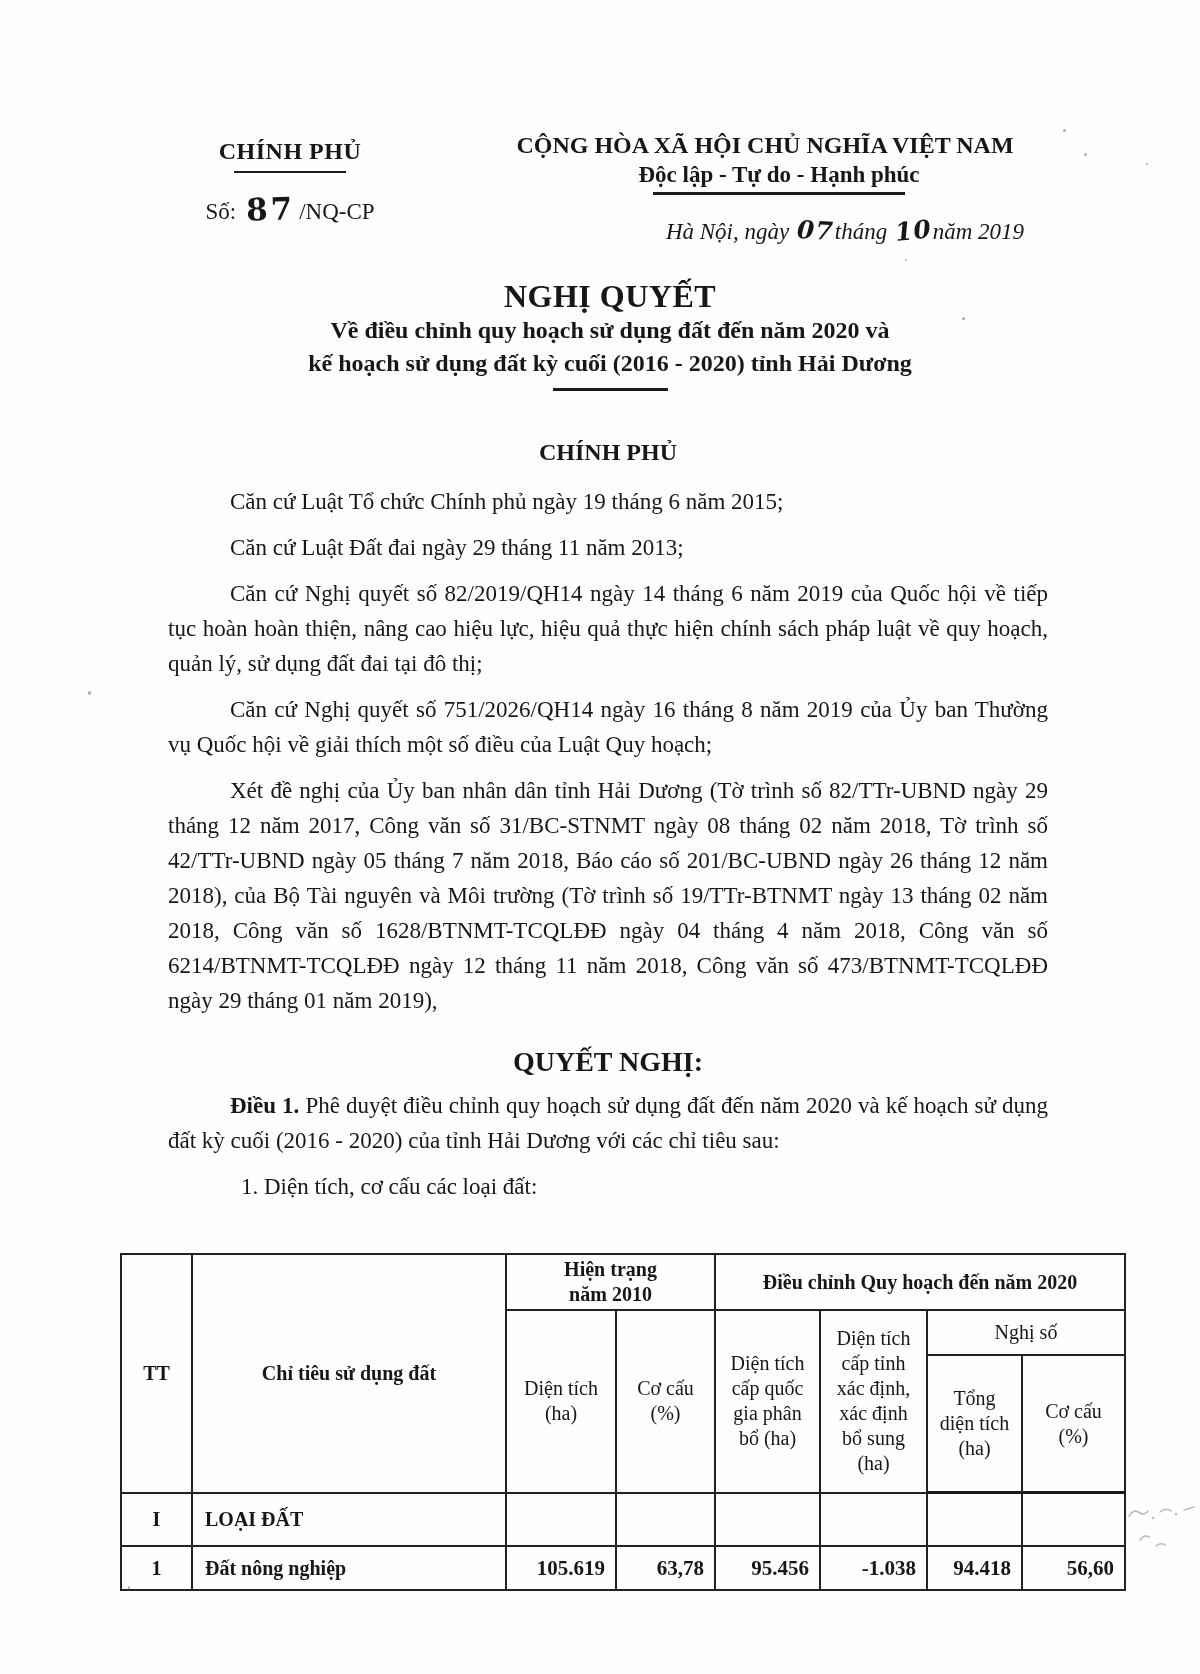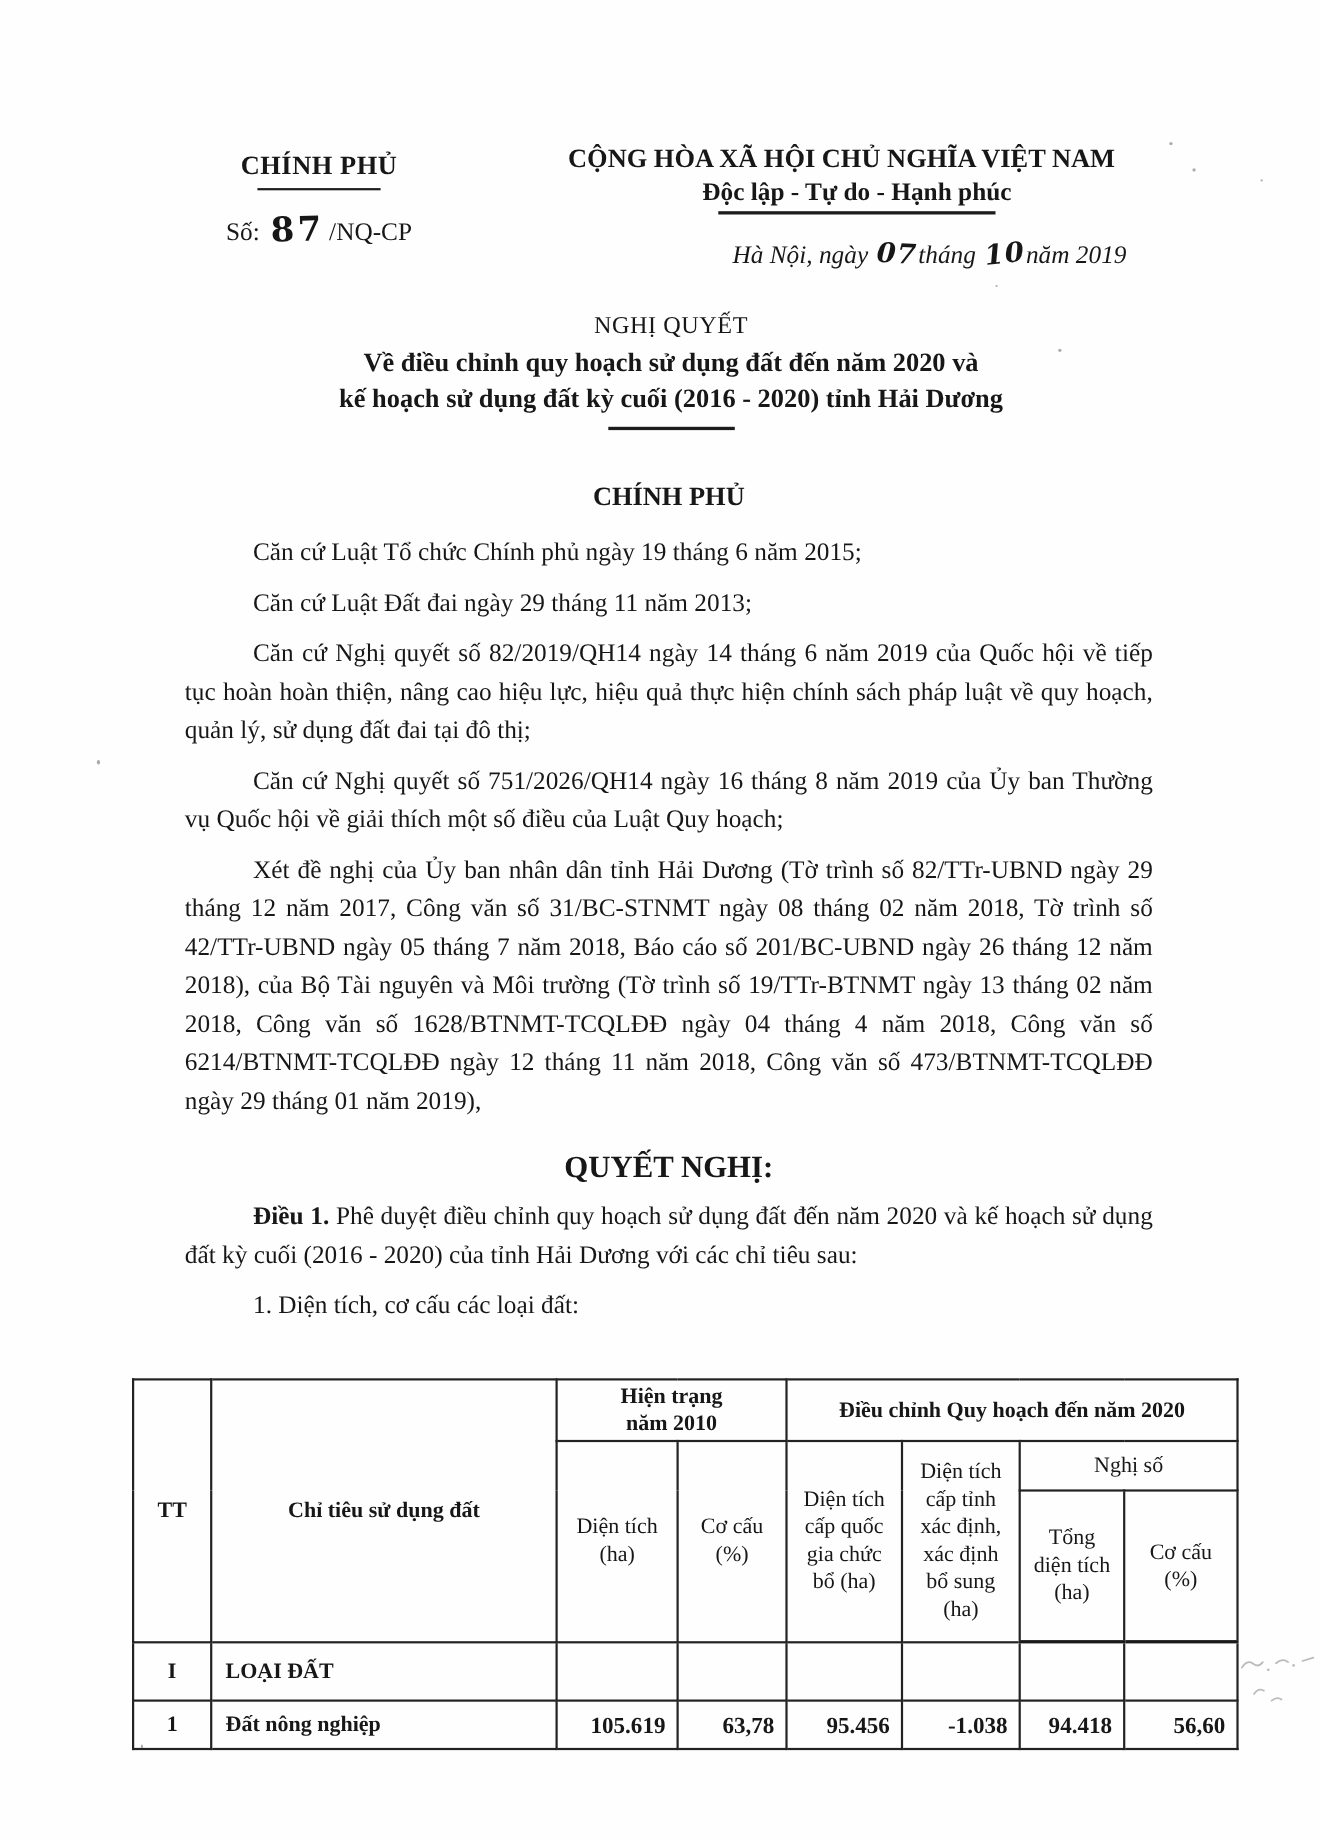--- a/index.html
+++ b/index.html
@@ -18,30 +18,30 @@
   .national{font-size:24px; font-weight:700; line-height:30px; white-space:nowrap;}
   .motto{font-size:23px; font-weight:700; line-height:30px; position:relative; left:14px; white-space:nowrap;}
   .motto-rule{width:252px; height:2.5px; background:#1c1c1c; margin:2px auto 0; position:relative; left:14px;}
   .dateline{position:absolute; top:218px; left:630px; width:430px; text-align:center;
     font-style:italic; font-size:23px; line-height:28px; white-space:nowrap;}
   .hand.dt{font-style:italic; font-size:25px; letter-spacing:1px; line-height:24px;}
   .hand.dt.day{transform:rotate(3deg); margin:0 1px 0 2px;}
   .hand.dt.month{transform:rotate(-6deg); margin:0 1px 0 2px;}
   
   .title-block{position:absolute; top:278px; left:160px; width:900px; text-align:center;}
-  .doc-kind{font-size:22px; font-weight:400; line-height:36px; letter-spacing:.5px;}
+  .doc-kind{font-size:32px; font-weight:700; line-height:36px; letter-spacing:.5px;}
   .doc-sub{font-size:24px; font-weight:700; line-height:33px;}
   .title-rule{width:115px; height:2.5px; background:#1c1c1c; margin:8px auto 0;}
   
   .body-flow{position:absolute; top:434px; left:168px; width:880px;}
   .issuer{font-size:24px; font-weight:700; line-height:36px; text-align:center; margin-bottom:14px;}
   .para{margin:0 0 11px; font-size:23px; line-height:35px; text-align:justify; text-indent:62px;}
   .resolve{font-size:28px; font-weight:700; line-height:36px; text-align:center; margin:26px 0 8px;}
   .article b{font-weight:700;}
-  .section-line{margin:0; font-size:23px; line-height:36px; text-indent:62px;}
+  .section-line{margin:11px; font-size:23px; line-height:36px; text-indent:62px;}
   
   .land-table{position:absolute; top:1253px; left:120px; width:1004px;
     border-collapse:collapse; table-layout:fixed; font-size:20px; line-height:25px;}
   .land-table th,.land-table td{border:2px solid #222; padding:2px 6px; text-align:center; vertical-align:middle; font-weight:400; overflow:hidden;}
   .land-table .bold{font-weight:700;}
   .land-table tr.hr1 th{height:47px;}
   .land-table tr.hr2 th{height:39px;}
   .land-table tr.hr3 th{height:131px; border-bottom:3px solid #1a1a1a;}
   .land-table .narrow-inner{width:116px; margin:0 auto;}
   .land-table td.lbl{text-align:left; padding-left:12px; font-weight:700;}
@@ -106,21 +106,21 @@
         <th rowspan="3" class="bold">TT</th>
         <th rowspan="3" class="bold">Chỉ tiêu sử dụng đất</th>
         <th colspan="2" class="bold">
             <div class="narrow-inner">Hiện trạng năm 2010</div>
           </th>
         <th colspan="4" class="bold">Điều chỉnh Quy hoạch đến năm 2020</th>
       </tr>
       <tr class="hr2">
         <th rowspan="2">Diện tích (ha)</th>
         <th rowspan="2">Cơ cấu (%)</th>
-        <th rowspan="2">Diện tích cấp quốc gia chức bổ (ha)</th>
+        <th rowspan="2">Diện tích cấp quốc gia phân bổ (ha)</th>
         <th rowspan="2">Diện tích cấp tỉnh xác định, xác định bổ sung (ha)</th>
         <th colspan="2">Nghị số</th>
       </tr>
       <tr class="hr3">
         <th>Tổng diện tích (ha)</th>
         <th>Cơ cấu (%)</th>
       </tr>
     </thead>
     <tbody>
       <tr class="rI">

